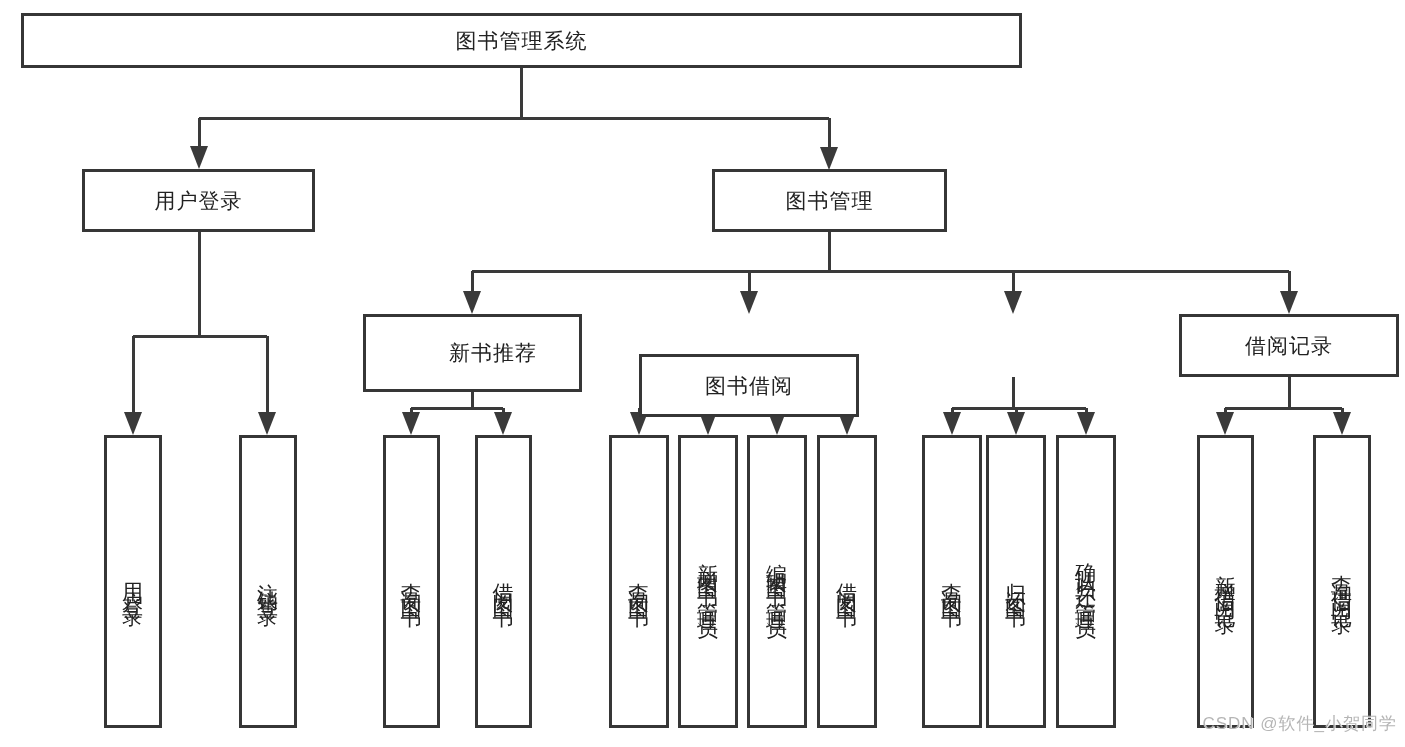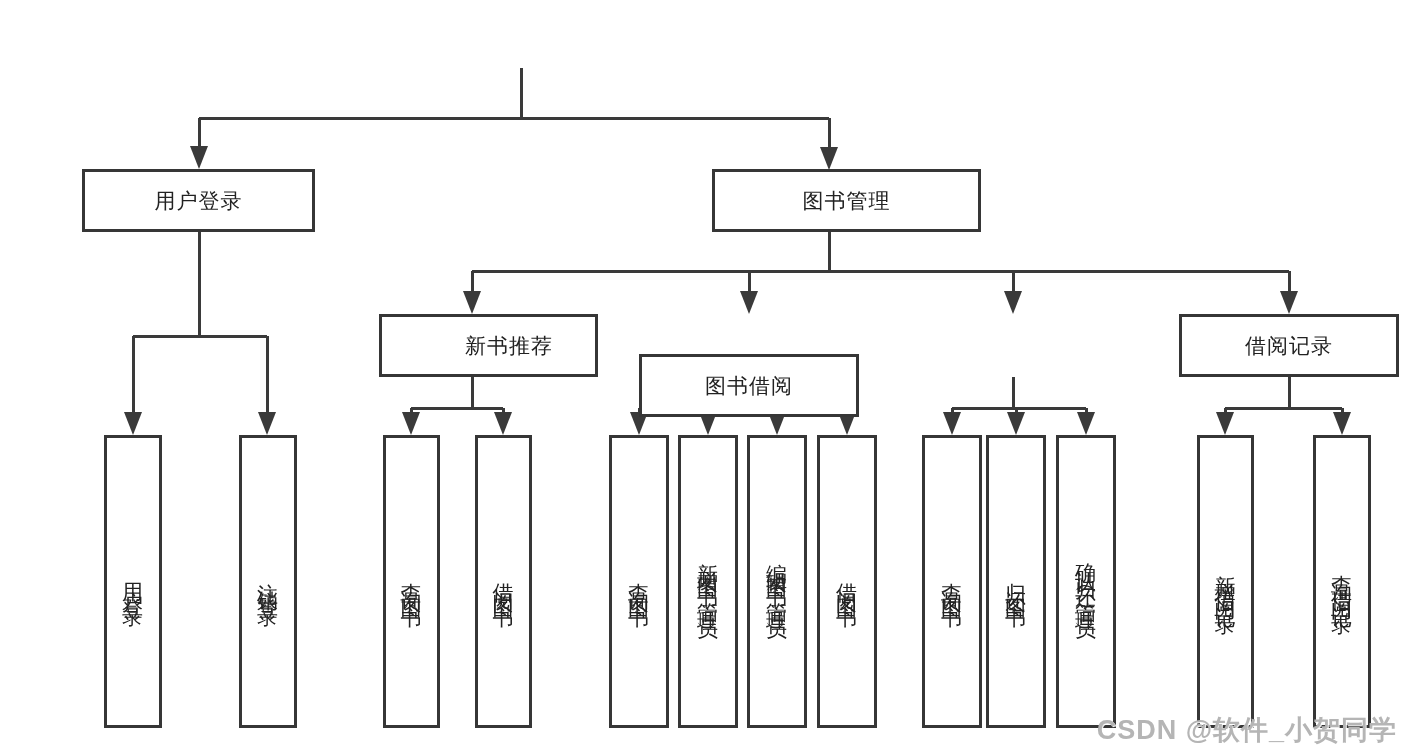--- a/index.html
+++ b/index.html
@@ -34,25 +34,24 @@
     text-orientation: mixed;
     letter-spacing: 8px;
     line-height: 1;
     white-space: normal;
   }
   .hbox { letter-spacing: 1px; }
   #watermark {
     position: absolute;
     top: 712px;
     right: 8px;
-    font-size: 27px;
+    font-size: 17px;
     color: #b5b5b5;
     letter-spacing: 1px;
     text-shadow: 1px 1px 0 rgba(255,255,255,0.9);
-    font-weight: bold;
   }
 </style>
 </head>
 <body>
 
 <div id="canvas">
 
   <svg id="connectors" width="1405" height="747" viewBox="0 0 1405 747">
     <g stroke="#3a3a3a" stroke-width="3" fill="none" shape-rendering="crispEdges">
 
@@ -115,25 +114,26 @@
       <polygon points="768,412 786,412 777,435"></polygon>
       <polygon points="838,412 856,412 847,435"></polygon>
       <polygon points="943,412 961,412 952,435"></polygon>
       <polygon points="1007,412 1025,412 1016,435"></polygon>
       <polygon points="1077,412 1095,412 1086,435"></polygon>
       <polygon points="1216,412 1234,412 1225,435"></polygon>
       <polygon points="1333,412 1351,412 1342,435"></polygon>
     </g>
   </svg>
 
+  <div class="box hbox" style="left:21px; top:13px; width:1001px; height:55px;">图书管理系统</div>
 
   <div class="box hbox" style="left:82px; top:169px; width:233px; height:63px;">用户登录</div>
-  <div class="box hbox" style="left:712px; top:169px; width:269px; height:63px;">图书管理</div>
+  <div class="box hbox" style="left:712px; top:169px; width:235px; height:63px;">图书管理</div>
 
-  <div class="box hbox" style="left:379px; top:314px; width:219px; height:63px;padding-left:41px;">新书推荐</div>
+  <div class="box hbox" style="left:363px; top:314px; width:219px; height:78px;padding-left:41px;">新书推荐</div>
   <div class="box hbox" style="left:639px; top:314px; width:220px; height:63px;margin-top:40px;">图书借阅</div>
   <div class="box hbox" style="left:1179px; top:314px; width:220px; height:63px;">借阅记录</div>
 
   <div class="box vbox" style="left:104px; top:435px; width:58px; height:293px;">用户登录</div>
   <div class="box vbox" style="left:239px; top:435px; width:58px; height:293px;">注销登录</div>
 
   <div class="box vbox" style="left:383px; top:435px; width:57px; height:293px;">查询图书</div>
   <div class="box vbox" style="left:475px; top:435px; width:57px; height:293px;">借阅图书</div>
 
   <div class="box vbox" style="left:609px; top:435px; width:60px; height:293px;">查询图书</div>

